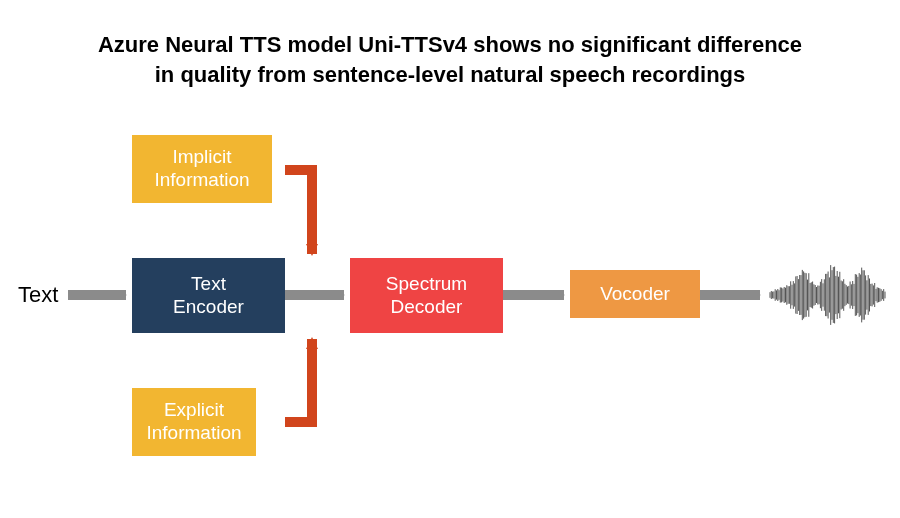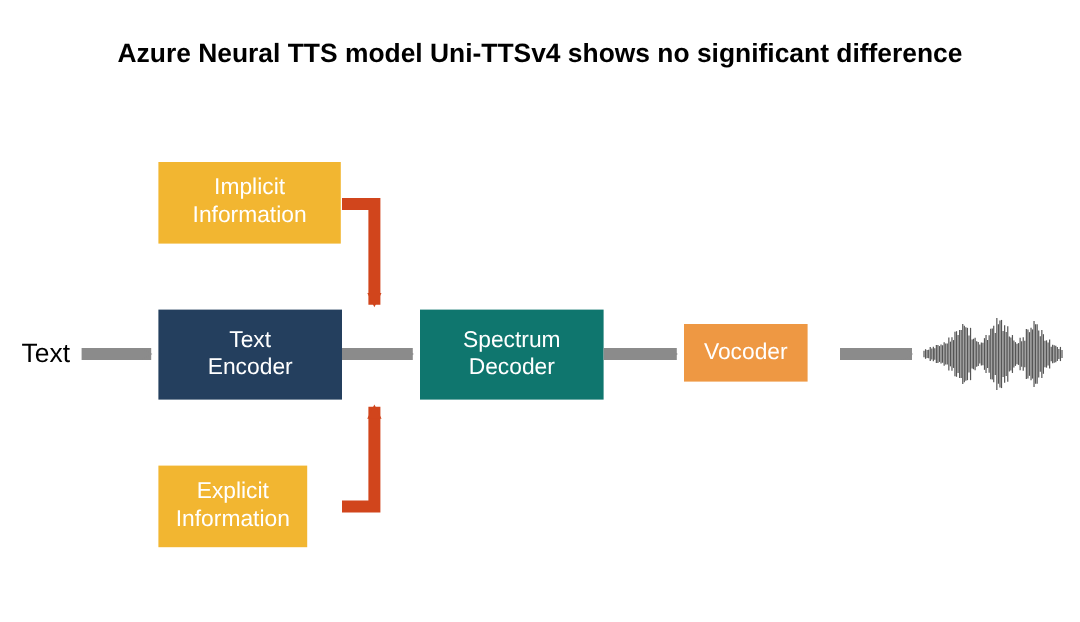--- a/index.html
+++ b/index.html
@@ -37,58 +37,59 @@
     justify-content: center;
     text-align: center;
     color: #fff;
     font-size: 19px;
     line-height: 1.2;
     font-weight: 400;
     padding: 6px;
   }
   .yellow { background: #f2b631; color: #fff; }
   .navy   { background: #243f5e; color: #fff; }
-  .green  { background: #0f766e; color: #fff; justify-content: center; }
+  .green  { background: #ef4444; color: #fff; justify-content: center; }
   .orange { background: #ee9843; color: #fff; }
   .label-text {
     position: absolute;
     font-size: 22px;
     color: #000;
   }
 </style>
 </head>
 <body>
 
 <div class="title">
   <span>Azure Neural TTS model Uni-TTSv4 shows no significant difference</span><br>
+  <span>in quality from sentence-level natural speech recordings</span>
 </div>
 
 <div class="label-text" style="left:18px; top:282px;">Text</div>
 
-<div class="box yellow" style="left:132px; top:135px; width:152px; height:68px;">
+<div class="box yellow" style="left:132px; top:135px; width:140px; height:68px;">
   <span style="white-space:pre-line;">Implicit
 Information</span>
 </div>
 
 <div class="box navy" style="left:132px; top:258px; width:153px; height:75px;">
   <span style="white-space:pre-line;">Text
 Encoder</span>
 </div>
 
 <div class="box yellow" style="left:132px; top:388px; width:124px; height:68px;">
   <span style="white-space:pre-line;">Explicit
 Information</span>
 </div>
 
 <div class="box green" style="left:350px; top:258px; width:153px; height:75px;">
   <span style="white-space:pre-line;">Spectrum
 Decoder</span>
 </div>
 
-<div class="box orange" style="left:570px; top:270px; width:103px; height:48px;">
+<div class="box orange" style="left:570px; top:270px; width:130px; height:48px;">
   <span>Vocoder</span>
 </div>
 
 <svg class="canvas">
   <defs>
     <marker id="ah-gray" markerWidth="12" markerHeight="12" refX="9" refY="5" orient="auto" markerUnits="userSpaceOnUse">
       <path d="M0,0 L10,5 L0,10 Z" fill="#8b8b8b"></path>
     </marker>
     <marker id="ah-red" markerWidth="14" markerHeight="14" refX="10" refY="6" orient="auto" markerUnits="userSpaceOnUse">
       <path d="M0,0 L12,6 L0,12 Z" fill="#d1451c"></path>

